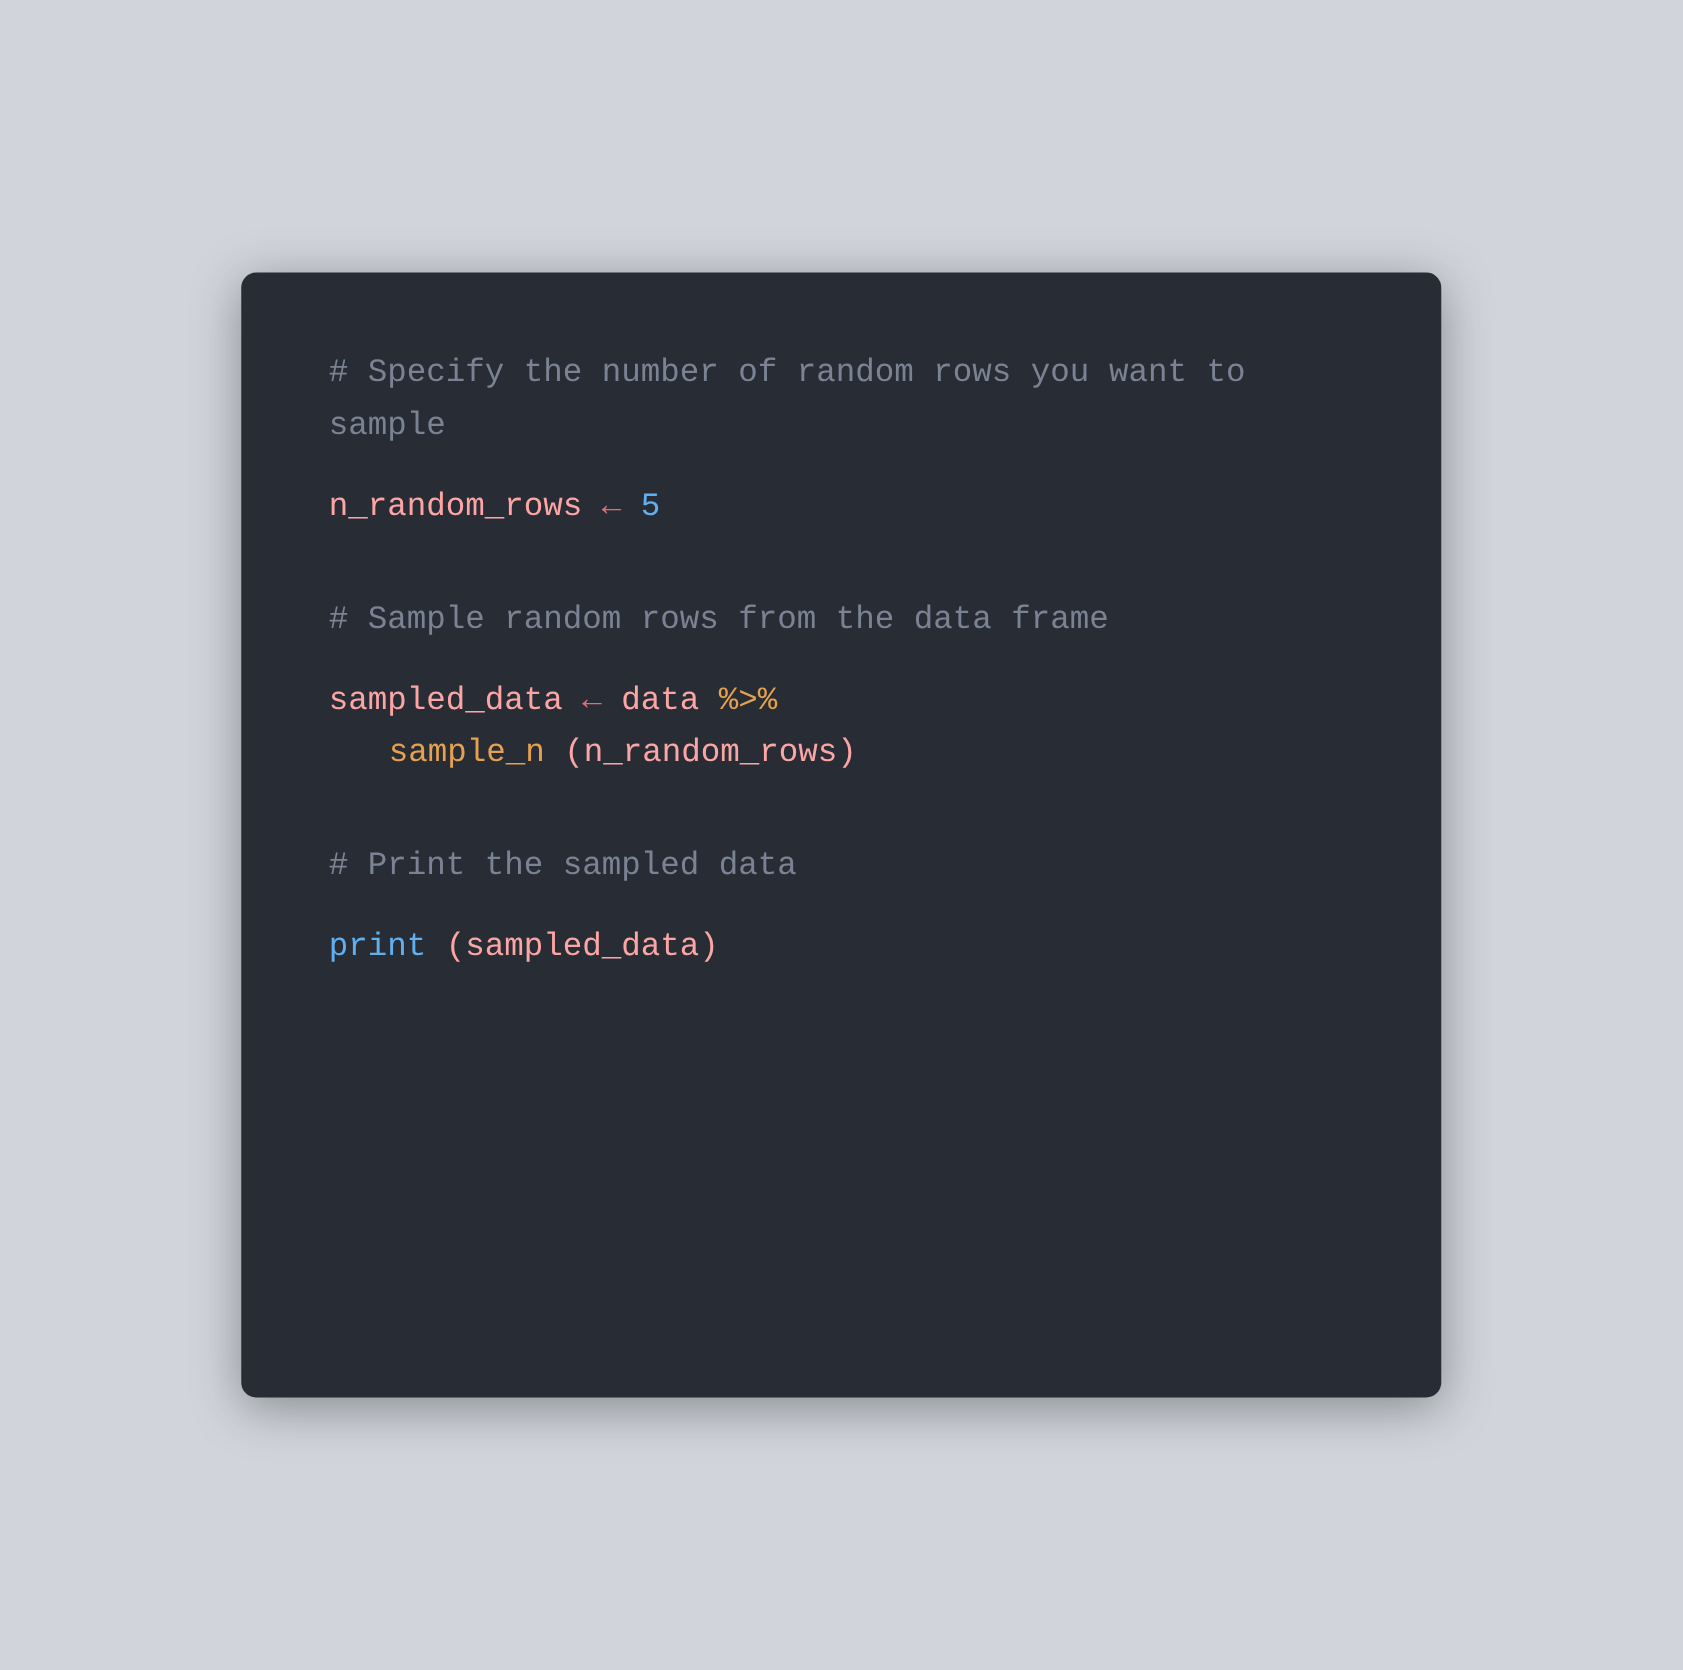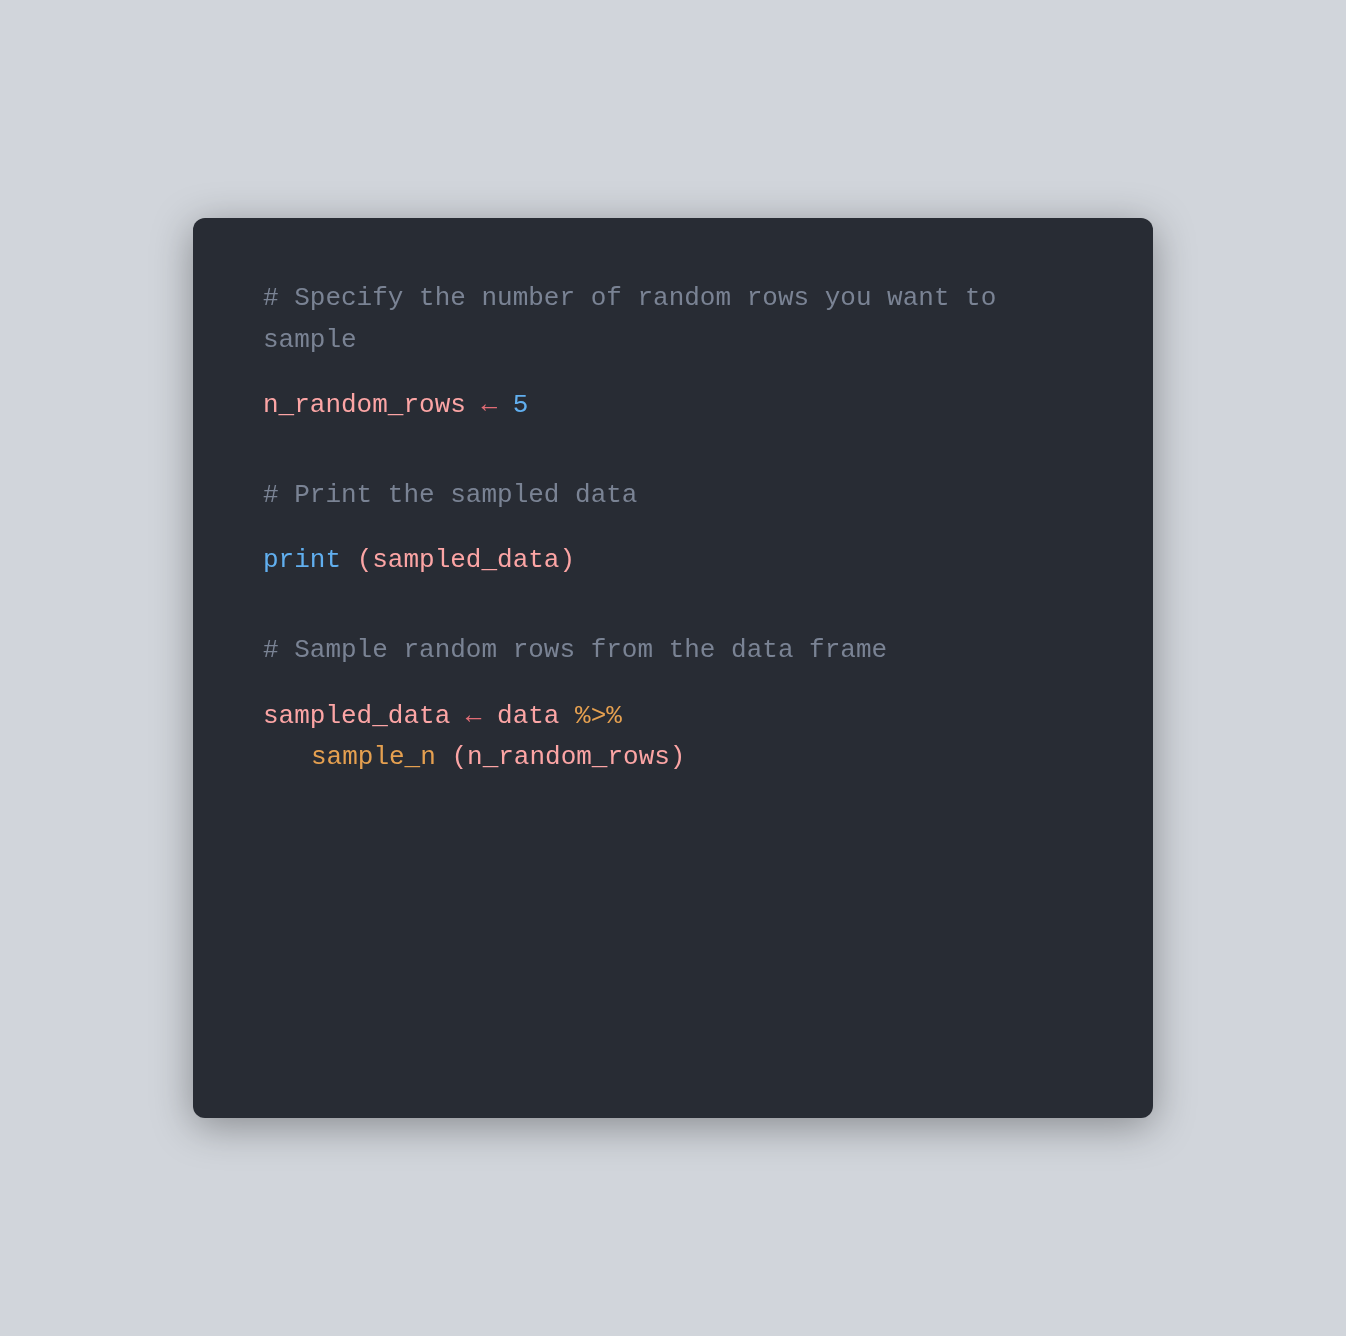--- a/index.html
+++ b/index.html
@@ -90,35 +90,35 @@
     <div class="section">
       <span class="comment"># Specify the number of random rows you want to sample</span>
       <span class="code-line">
         <span class="plain">n_random_rows</span>
         <span class="keyword-orange"> ← </span>
         <span class="number-blue">5</span>
       </span>
     </div>
 
     <div class="section">
-      <span class="comment"># Print the sampled data</span>
-      <span class="code-line">
-        <span class="func-blue">print</span>
-        <span class="plain">(sampled_data)</span>
-      </span>
-    </div>
-
-    <div class="section">
       <span class="comment"># Sample random rows from the data frame</span>
       <span class="code-line">
         <span class="plain">sampled_data</span>
         <span class="keyword-orange"> ← </span>
         <span class="plain">data</span>
         <span class="pipe-orange"> %&gt;%</span>
       </span>
       <span class="indent">
         <span class="func-yellow">sample_n</span>
         <span class="plain">(n_random_rows)</span>
       </span>
     </div>
 
+    <div class="section">
+      <span class="comment"># Print the sampled data</span>
+      <span class="code-line">
+        <span class="func-blue">print</span>
+        <span class="plain">(sampled_data)</span>
+      </span>
+    </div>
+
   </div>
 </div>
 
 </body></html>

